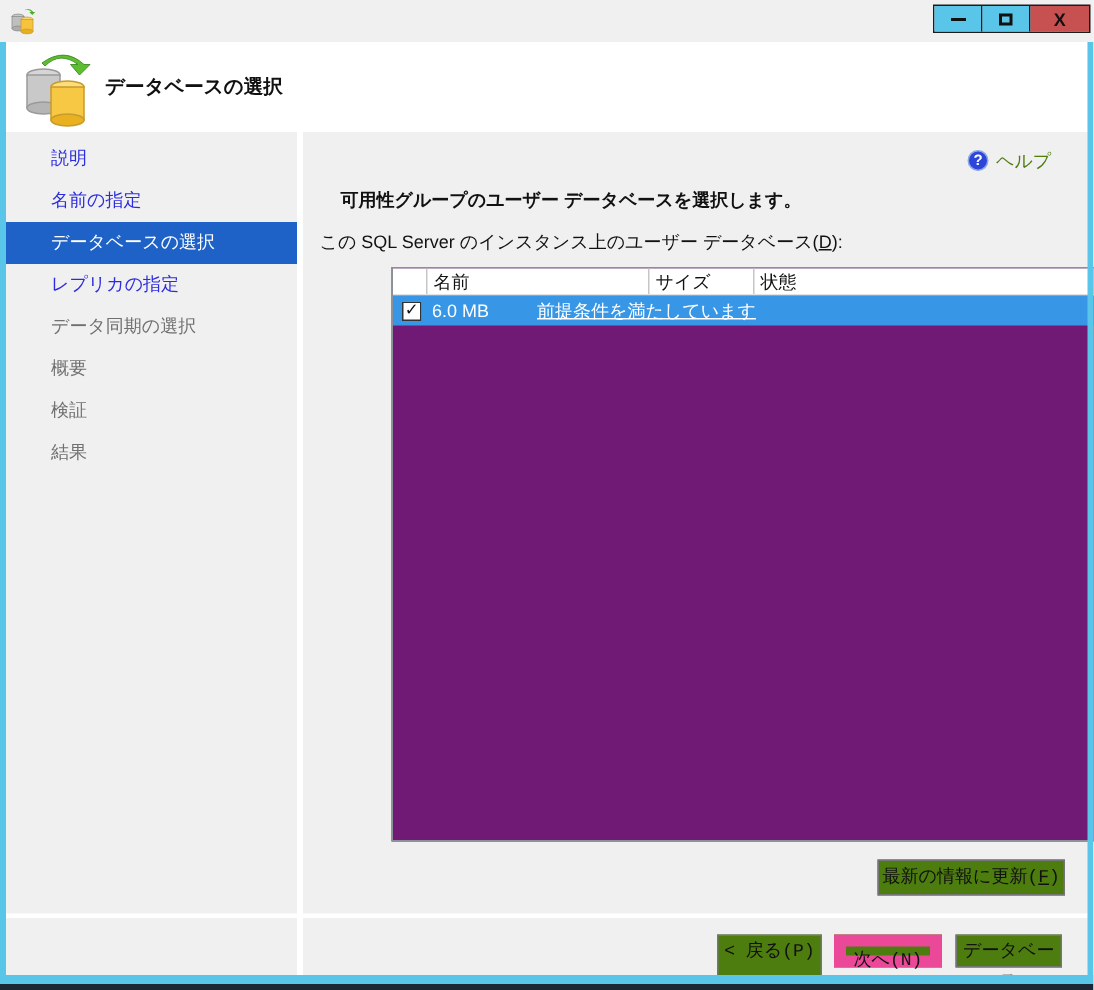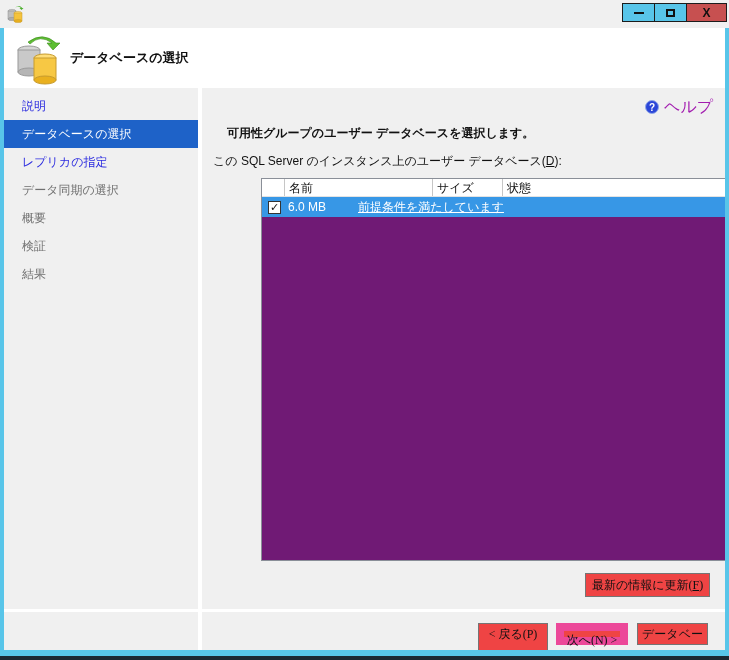--- a/index.html
+++ b/index.html
@@ -31,32 +31,32 @@
   .header-title { position:absolute; left:70px; top:48px; height:20px; line-height:20px;
                   font-size:13px; font-weight:bold; color:#111; }
 
   
   .content-bg { position:absolute; left:4px; top:88px; width:721px; height:562px; background:#F0F0F0; }
   .vline { position:absolute; left:198px; top:88px; width:4px; height:562px; background:#FFFFFF; }
   .hline-footer { position:absolute; left:4px; top:609px; width:721px; height:3px; background:#FFFFFF; }
 
   
   .sidebar { position:absolute; left:4px; top:92px; width:194px; }
-  .nav-item { height:28px; line-height:28px; padding-left:18px; white-space:nowrap; overflow:hidden; }
+  .nav-item { height:28px; line-height:28px; padding-left:30px; white-space:nowrap; overflow:hidden;font-family:Liberation Mono, monospace; }
   .nav-item.link { color:#2B2BDF; cursor:pointer; }
   .nav-item.active { background:#1E62C8; color:#FFFFFF; cursor:pointer; }
   .nav-item.disabled { color:#707070; }
 
   
   .help { position:absolute; left:645px; top:99px; height:16px; display:flex; align-items:center;
           cursor:pointer; }
   .help-icon { width:14px; height:14px; border-radius:50%; background:#2B46D8;
                color:#fff; font-size:10px; font-weight:bold; line-height:14px; text-align:center;
                border:1px solid #8FA6E8; margin-right:5px; }
-  .help-label { color:#a21caf; font-size:16px;text-align:center; }
+  .help-label { color:#4d7c0f; font-size:12px;text-align:center; }
   .instruction { position:absolute; left:227px; top:125px; font-weight:bold; color:#111; }
   .db-list-label { position:absolute; left:213px; top:153px; color:#111; }
   .mnemonic { text-decoration:underline; }
 
   
   .db-table { position:absolute; left:213px; top:178px; width:498px; height:383px;
               background:#701a75; border:1px solid #8A8F98;margin-left:48px; }
   .t-head { display:flex; height:18px; background:#FFFFFF; border-bottom:1px solid #E3E3E3; }
   .t-head .cell { border-left:1px solid #C6C6C6; padding:1px 4px 0 4px; color:#111; overflow:hidden; white-space:nowrap; }
   .t-head .cell:first-child { border-left:none; }
@@ -66,22 +66,22 @@
   .cell.c-status{ flex:1 1 auto; }
   .t-row { display:flex; height:20px; align-items:center; }
   .t-row.selected { background:#3797E6; color:#FFFFFF; }
   .t-row .cell { padding:0 4px; overflow:hidden; white-space:nowrap; }
   .checkbox { width:13px; height:13px; background:#FFFFFF; border:1px solid #333;
               color:#111; font-size:11px; font-weight:bold; line-height:11px; text-align:center;
               margin-left:2px; cursor:pointer; }
   .status-link { color:#FFFFFF; text-decoration:underline; cursor:pointer; }
 
   
-  .btn { position:absolute; background:#ef4444; border:1px solid #757575; font-size:12px;
-         color:#111; text-align:center; cursor:pointer; font-family:Liberation Serif, serif; }
+  .btn { position:absolute; background:#4d7c0f; border:1px solid #757575; font-size:12px;
+         color:#111; text-align:center; cursor:pointer; font-family:Liberation Mono, monospace; }
   .btn-refresh { left:585px; top:573px; width:125px; height:24px; line-height:22px; }
   .btn-back   { left:478px; top:623px; width:70px; height:40px; line-height:20px; }
   .btn-next   { left:556px; top:623px; width:72px; height:22px; line-height:18px; border:8px solid #ec4899; }
   .btn-cancel { left:637px; top:623px; width:71px; height:22px; line-height:20px; }
 </style>
 </head>
 <body>
 
 <div class="window">
 
@@ -117,20 +117,21 @@
     <path d="M16 8 q10 -10 22 -1 l-5 0 6 7 7-7 -4 0 q-13 -12 -28 -1 z" fill="#5DBE32" stroke="#3E8A1F" stroke-width="0.6"></path>
   </svg>
   <div class="header-title">データベースの選択</div>
 
   <div class="content-bg"></div>
   <div class="vline"></div>
   <div class="hline-footer"></div>
 
   <div class="sidebar">
     <div class="nav-item link">説明</div>
+    <div class="nav-item link">名前の指定</div>
     <div class="nav-item active">データベースの選択</div>
     <div class="nav-item link">レプリカの指定</div>
     <div class="nav-item disabled">データ同期の選択</div>
     <div class="nav-item disabled">概要</div>
     <div class="nav-item disabled">検証</div>
     <div class="nav-item disabled">結果</div>
   </div>
 
   <div class="help">
     <span class="help-icon">?</span>

